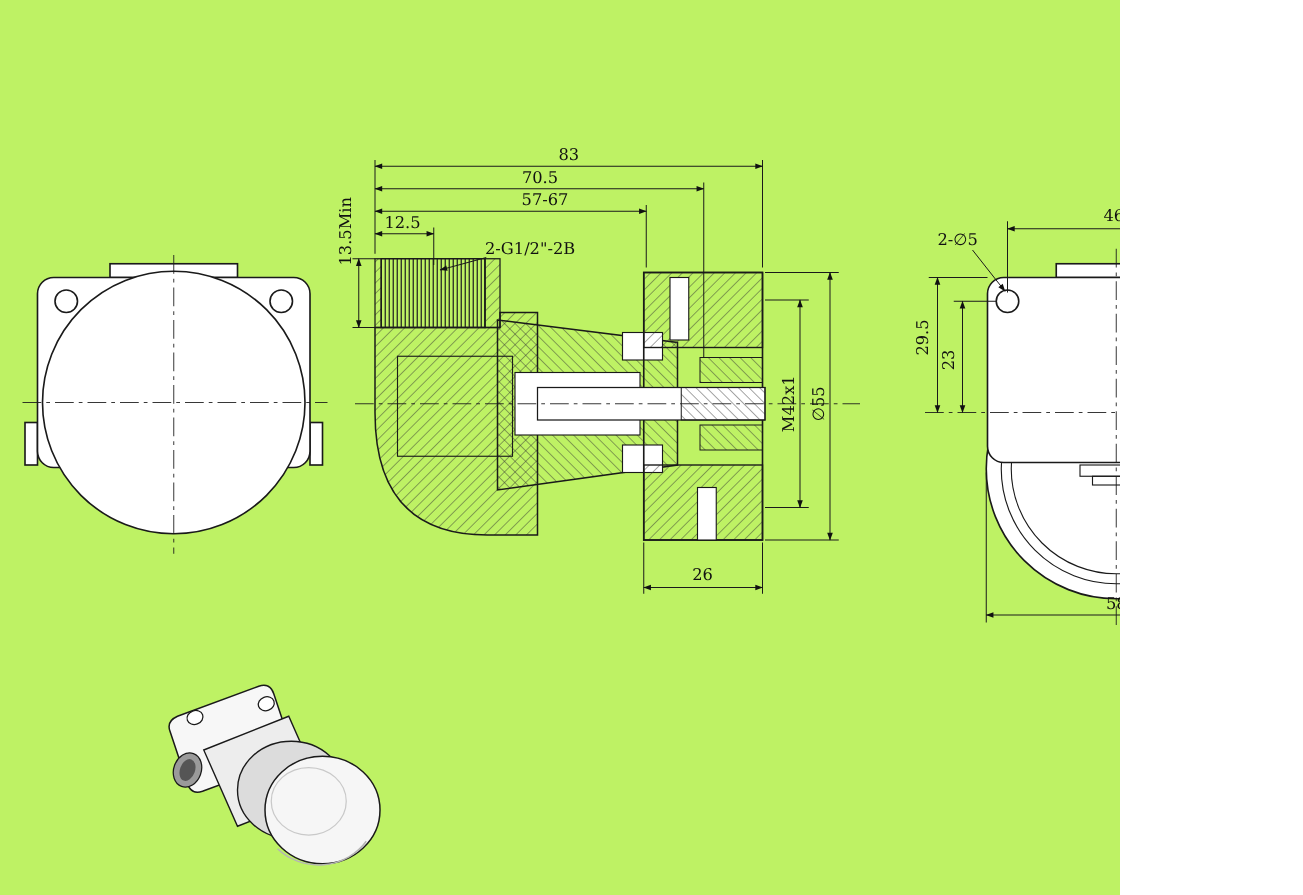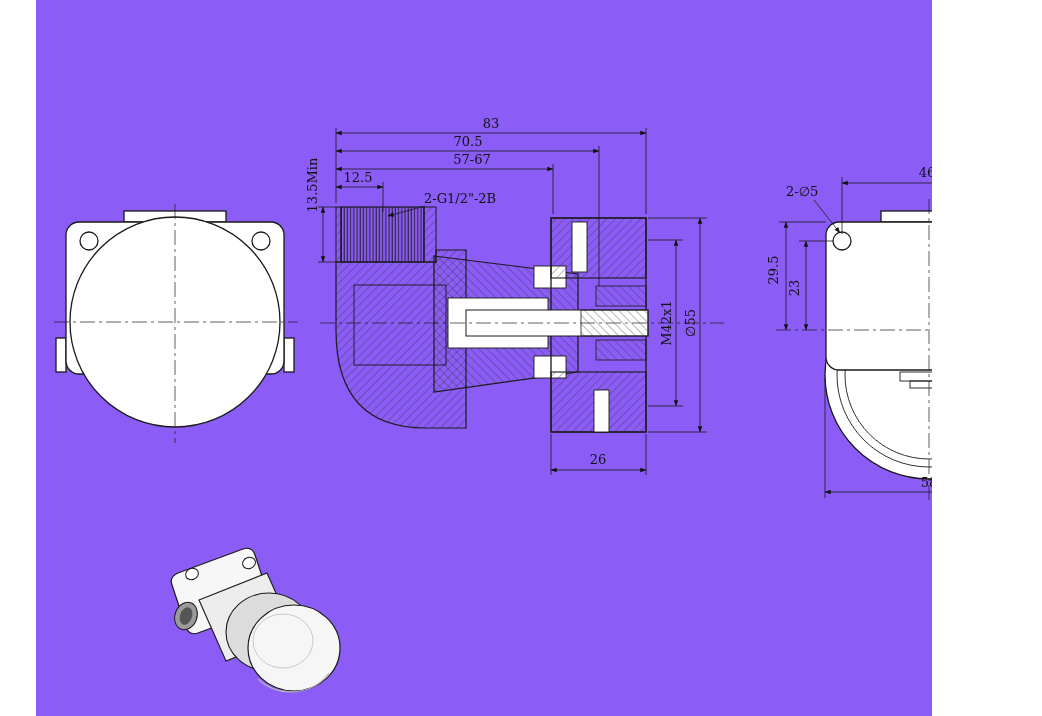--- a/index.html
+++ b/index.html
@@ -1,17 +1,17 @@
 <!DOCTYPE html>
 <html><head>
 <meta charset="utf-8">
 <style>
   html,body{margin:0;padding:0;background:#ffffff;}
-  .sheet{width:896px;height:716px;background:#8b5cf6;position:relative;overflow:hidden;
-         font-family:"DejaVu Serif", serif;margin-left:36px;}
+  .sheet{width:896px;height:716px;background:#bef264;position:relative;overflow:hidden;
+         font-family:"DejaVu Serif", serif;}
   svg{display:block;}
   .ol{fill:#ffffff;stroke:#1a1a1a;stroke-width:1.3;}
   .oln{fill:none;stroke:#1a1a1a;stroke-width:1.3;}
   .thin{fill:none;stroke:#1a1a1a;stroke-width:0.9;}
   .cl{fill:none;stroke:#1a1a1a;stroke-width:0.7;stroke-dasharray:15 4 3 4;}
   .dim{fill:none;stroke:#1a1a1a;stroke-width:0.8;}
   .dt{font-family:"DejaVu Serif", serif;font-size:13px;fill:#111;}
 </style>
 </head>
 <body>

